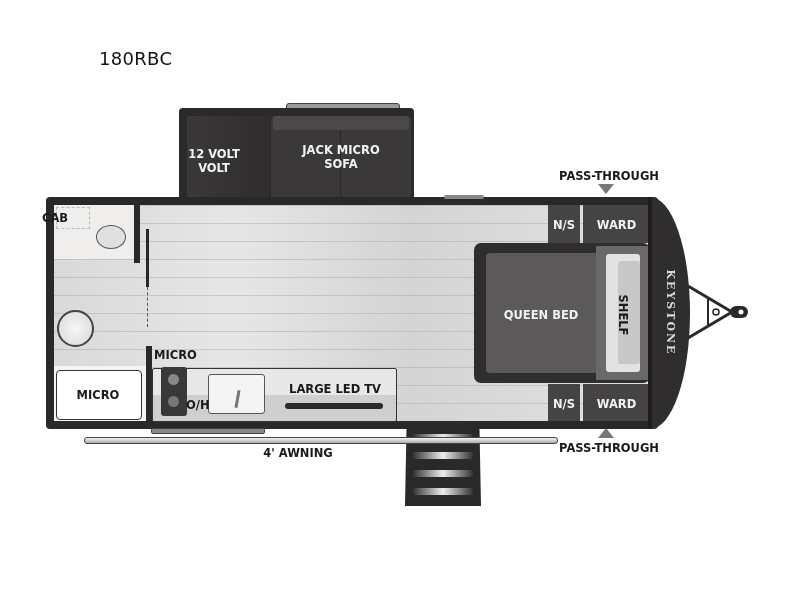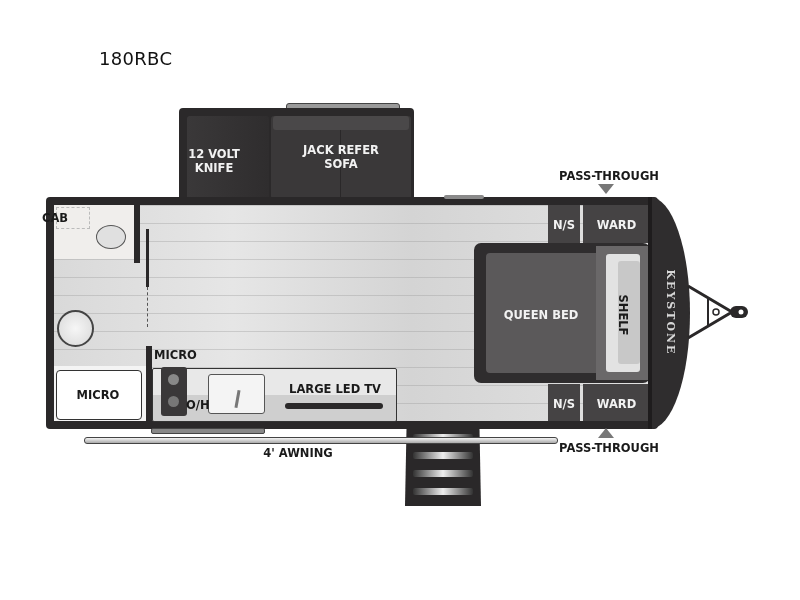--- a/index.html
+++ b/index.html
@@ -134,24 +134,24 @@
 <div class="abs steps">
   <div class="step" style="top:6px"></div>
   <div class="step" style="top:24px"></div>
   <div class="step" style="top:42px"></div>
   <div class="step" style="top:60px"></div>
 </div>
 <div class="abs awning"></div>
 
 <div class="abs lbl lbl-w" style="left:176px;top:147px;width:76px;">
   <div>12 VOLT</div>
-    <div>KNIFE</div>
+    <div>VOLT</div>
 </div>
 <div class="abs lbl lbl-w" style="left:286px;top:143px;width:110px;">
-  <div>JACK REFER</div>
+  <div>JACK MICRO</div>
     <div>SOFA</div>
 </div>
 <div class="abs lbl lbl-d" style="left:42px;top:211px;">CAB</div>
 <div class="abs lbl lbl-d" style="left:60px;top:388px;width:76px;">MICRO</div>
 <div class="abs lbl lbl-d" style="left:154px;top:348px;">MICRO</div>
 <div class="abs lbl lbl-d" style="left:186px;top:398px;">O/H</div>
 <div class="abs lbl lbl-d" style="left:284px;top:382px;width:102px;">LARGE LED TV</div>
 <div class="abs lbl lbl-w" style="left:496px;top:308px;width:90px;">QUEEN BED</div>
 <div class="abs lbl lbl-d" style="left:600px;top:308px;width:46px;transform:rotate(90deg);">SHELF</div>
 <div class="abs lbl lbl-w" style="left:548px;top:218px;width:32px;">N/S</div>

